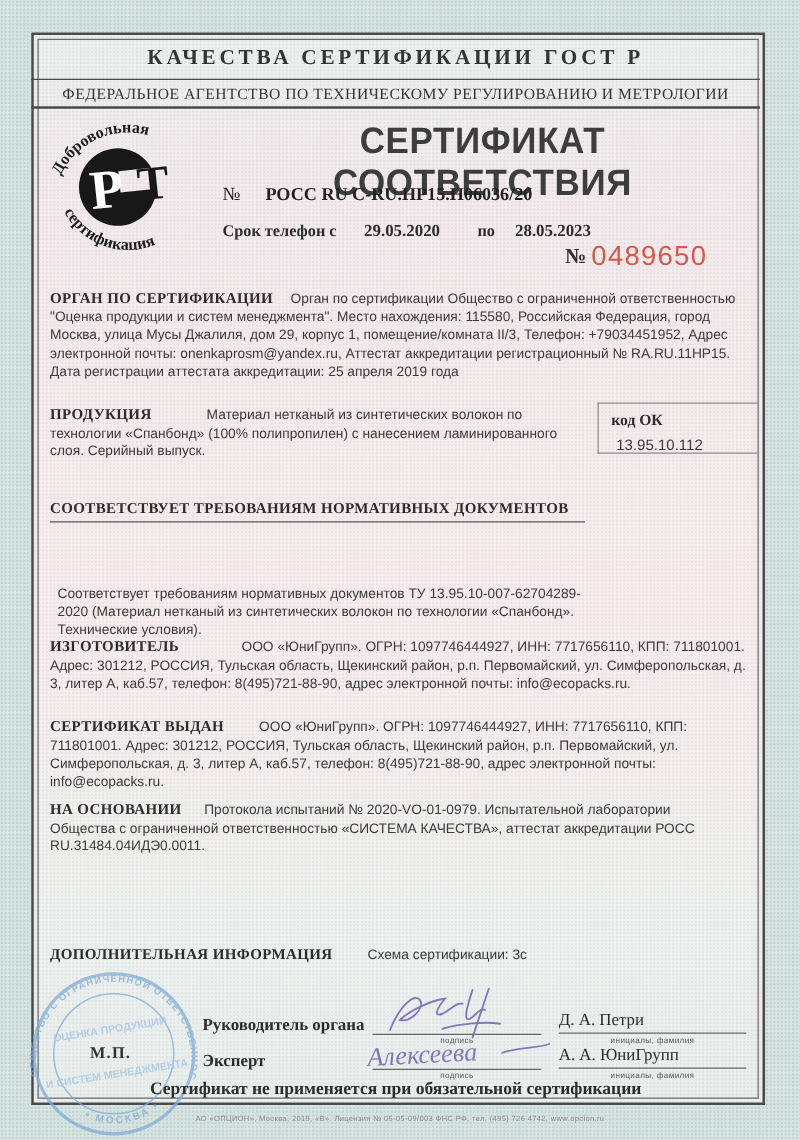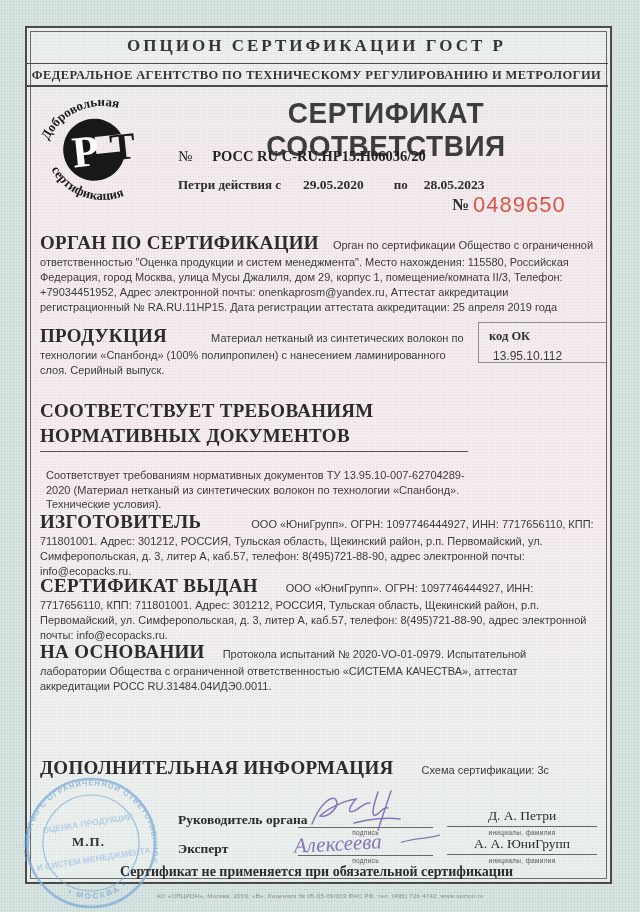--- a/index.html
+++ b/index.html
@@ -19,39 +19,39 @@
       radial-gradient(rgba(160,140,145,.18) .5px, transparent .6px),
       linear-gradient(180deg,#e9f0ee 0%,#f2eaec 14%,#f6ecee 55%,#edf0ee 82%,#e7efec 100%);
     background-size:3px 3px,100% 100%;
   }
   .frame::after { content:""; position:absolute; inset:3px; border:1px solid #6a6a6a; pointer-events:none; }
 
   .hrow { position:absolute; left:25px; width:583px; text-align:center; box-sizing:border-box; }
   .hrow1 { top:26px; height:38px; line-height:40px; border-bottom:1px solid #4a4a4a;
            font-family:"Liberation Serif",serif; font-weight:bold; font-size:17px; letter-spacing:3px; color:#343434; }
   .hrow2 { top:64px; height:23px; line-height:23px; border-bottom:2px solid #4a4a4a;
-           font-family:"Liberation Serif",serif; font-weight:bold; font-size:12.5px; letter-spacing:.4px; color:#343434; }
+           font-family:"Liberation Serif",serif; font-weight:normal; font-size:12.5px; letter-spacing:.4px; color:#343434; }
 
   .doc-title { position:absolute; left:168px; top:98px; width:436px; text-align:center;
                font-weight:bold; font-size:28px; letter-spacing:.5px; color:#3d3d3d; transform:scaleY(1.05); }
   .cert-no-line { position:absolute; left:178px; top:148px; font-family:"Liberation Serif",serif; font-size:14.5px; color:#222; }
   .cert-no-line .lbl { font-size:15px; margin-right:20px; }
   .cert-no-line .num { font-weight:bold; }
   .validity-line { position:absolute; left:178px; top:177px; font-family:"Liberation Serif",serif; font-size:13px; font-weight:bold; color:#2c2c2c; }
   .validity-line .date1 { margin-left:22px; font-size:13.5px; }
   .validity-line .po { margin-left:30px; font-weight:bold; }
   .validity-line .date2 { margin-left:16px; font-size:13.5px; }
   .form-no { position:absolute; left:452px; top:192px; }
   .form-no .lbl { font-family:"Liberation Serif",serif; font-weight:bold; font-size:17px; color:#333; vertical-align:2px; }
   .form-no .num { font-size:22px; color:#d8564a; letter-spacing:1px; margin-left:4px; }
 
   .rst-logo { position:absolute; left:34px; top:92px; }
 
   .section { position:absolute; font-size:11px; line-height:1.34; color:#3b3b3b; }
-  .section .h { font-family:"Liberation Serif",serif; font-weight:bold; font-size:19px; color:#2c2c2c; letter-spacing:.3px; }
+  .section .h { font-family:"Liberation Serif",serif; font-weight:bold; font-size:12px; color:#2c2c2c; letter-spacing:.3px; }
   .sec-org      { left:40px; top:219px; width:556px; }
   .sec-org .h   { margin-right:14px; }
   .sec-product  { left:40px; top:312px; width:428px; }
   .sec-product .h { margin-right:44px; }
   .sec-comp-h   { left:40px; top:398px; width:428px; border-bottom:1px solid #555; padding-bottom:2px; }
   .sec-comp-t   { left:46px; top:420px; width:420px;margin-top:48px; }
   .sec-manuf    { left:40px; top:498px; width:560px; }
   .sec-manuf .h { margin-right:50px; }
   .sec-issued   { left:40px; top:562px; width:548px; }
   .sec-issued .h{ margin-right:28px;text-align:right; }
@@ -63,28 +63,28 @@
   .codebox { position:absolute; left:478px; width:128px; height:41px; box-sizing:border-box;
              border-top:1px solid #8d8d8d; border-left:1px solid #8d8d8d; border-bottom:1px solid #8d8d8d; }
   .codebox .clbl { font-family:"Liberation Serif",serif; font-weight:bold; font-size:12.5px; color:#2e2e2e; margin:6px 0 0 10px; }
   .codebox .cval { font-size:12px; color:#3b3b3b; margin:5px 0 0 14px; }
   .box-ok   { top:322px; }
   .box-tnved{ top:412px; }
 
   .stamp { position:absolute; left:6px; top:758px; }
   .mp { position:absolute; left:72px; top:834px; font-family:"Liberation Serif",serif; font-weight:bold; font-size:13px; color:#333; letter-spacing:1px; }
 
-  .role { position:absolute; left:162px; font-family:"Liberation Serif",serif; font-weight:bold; font-size:13.5px; color:#2c2c2c;margin-left:16px; }
+  .role { position:absolute; left:162px; font-family:"Liberation Serif",serif; font-weight:bold; font-size:13.5px; color:#2c2c2c; }
   .role-head { top:812px; } .role-expert { top:841px; }
   .sigline { position:absolute; border-bottom:1px solid #666; }
   .sl1 { left:298px; top:794px; width:135px; height:33px; }
   .sl2 { left:298px; top:822px; width:135px; height:33px; }
   .nameline { position:absolute; border-bottom:1px solid #666; text-align:center;
               font-family:"Liberation Serif",serif; font-size:13.5px; color:#2c2c2c;
-              display:flex; align-items:flex-end; justify-content:center; padding-bottom:2px; box-sizing:border-box; }
+              display:flex; align-items:flex-end; padding-bottom:2px; box-sizing:border-box; }
   .nl1 { left:447px; top:794px; width:150px; height:33px; }
   .nl2 { left:447px; top:822px; width:150px; height:33px; }
   .cap { position:absolute; font-size:6.5px; color:#555; text-align:center; letter-spacing:.3px; }
   .cap-s1 { left:298px; top:829px; width:135px; }
   .cap-s2 { left:298px; top:857px; width:135px; }
   .cap-n1 { left:447px; top:829px; width:150px; }
   .cap-n2 { left:447px; top:857px; width:150px; }
   .sig-svg { position:absolute; }
   .sig1 { left:294px; top:790px; }
   .sig2 { left:290px; top:830px; }
@@ -94,21 +94,21 @@
   .print-line { position:absolute; left:0; top:893px; width:640px; text-align:center;
                 font-size:6px; color:#8a8a8a; letter-spacing:.3px; }
 </style>
 </head>
 <body>
 
 <div class="page">
 
   <div class="frame"></div>
 
-  <div class="hrow hrow1">ОПЦИОН СЕРТИФИКАЦИИ ГОСТ Р</div>
+  <div class="hrow hrow1">КАЧЕСТВА СЕРТИФИКАЦИИ ГОСТ Р</div>
   <div class="hrow hrow2">ФЕДЕРАЛЬНОЕ АГЕНТСТВО ПО ТЕХНИЧЕСКОМУ РЕГУЛИРОВАНИЮ И МЕТРОЛОГИИ</div>
 
   <svg class="rst-logo" width="130" height="108" viewBox="0 0 130 108">
     <defs>
       <path id="arcTop" d="M 12 54 A 60 60 0 0 1 118 40" fill="none"></path>
       <path id="arcBot" d="M 14 70 A 58 58 0 0 0 118 80" fill="none"></path>
     </defs>
     <text font-family="Liberation Serif, serif" font-weight="bold" font-size="13" fill="#1c1c1c">
       <textPath href="#arcTop" startOffset="6">Добровольная</textPath>
     </text>
@@ -122,21 +122,21 @@
     </g>
   </svg>
 
   <div class="doc-title">СЕРТИФИКАТ СООТВЕТСТВИЯ</div>
 
   <div class="cert-no-line">
     <span class="lbl">№</span><span class="num">РОСС RU C-RU.HP15.H06036/20</span>
   </div>
 
   <div class="validity-line">
-    <span>Петри действия с</span><span class="date1">29.05.2020</span><span class="po">по</span><span class="date2">28.05.2023</span>
+    <span>Срок телефон с</span><span class="date1">29.05.2020</span><span class="po">по</span><span class="date2">28.05.2023</span>
   </div>
 
   <div class="form-no">
     <span class="lbl">№</span><span class="num">0489650</span>
   </div>
 
   <p class="section sec-org">
     <span class="h">ОРГАН ПО СЕРТИФИКАЦИИ</span><span>Орган по сертификации Общество с ограниченной ответственностью "Оценка продукции и систем менеджмента". Место нахождения: 115580, Российская Федерация, город Москва, улица Мусы Джалиля, дом 29, корпус 1, помещение/комната II/3, Телефон: +79034451952, Адрес электронной почты: onenkaprosm@yandex.ru, Аттестат аккредитации регистрационный № RA.RU.11HP15. Дата регистрации аттестата аккредитации: 25 апреля 2019 года</span>
   </p>
 

